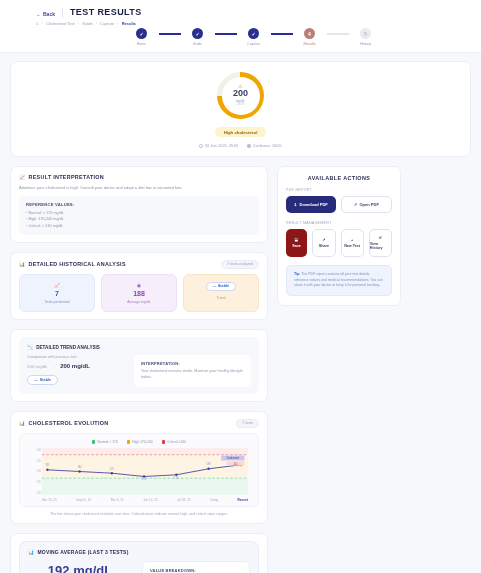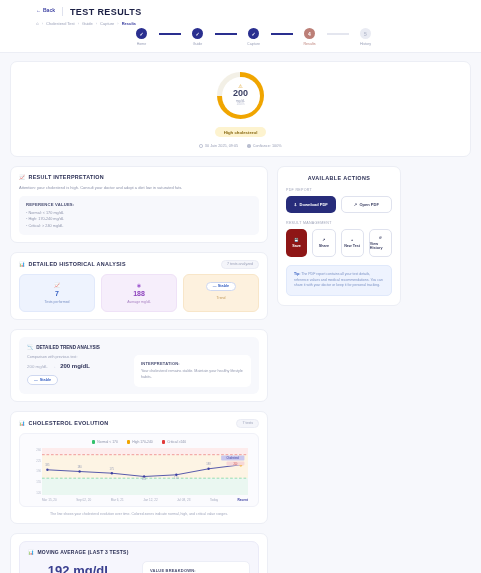--- a/index.html
+++ b/index.html
@@ -7,21 +7,21 @@
     width: 481px; height: 573px;
     background: #f7f8fc;
     font-family: "Liberation Sans", sans-serif;
     font-size: 5px;
     color: #2d3250;
     overflow: hidden;
   }
 
   
   .topbar { background:#ffffff; padding:7px 10px 6px 36px; border-bottom:1px solid #eceef5; }
-  .topline { display:flex; align-items:flex-start; gap:7px; }
+  .topline { display:flex; align-items:flex-end; gap:7px; }
   .back { display:flex; align-items:center; gap:2px; color:#3b3fa1; font-size:5px; font-weight:bold; cursor:pointer; }
   .back .arr { font-size:5px; }
   .vrule { width:1px; height:9px; background:#dfe2ee; }
   .page-title { font-size:9px; font-weight:bold; letter-spacing:.4px; color:#1b1f44; }
   .crumbs { display:flex; align-items:center; gap:3px; margin-top:4px; font-size:4px; color:#9aa0b8; }
   .crumbs .sep { color:#c3c7d8; }
   .crumbs .cur { color:#3b3fa1; font-weight:bold; }
   .home-ic { font-size:4.5px; color:#9aa0b8; }
 
   

